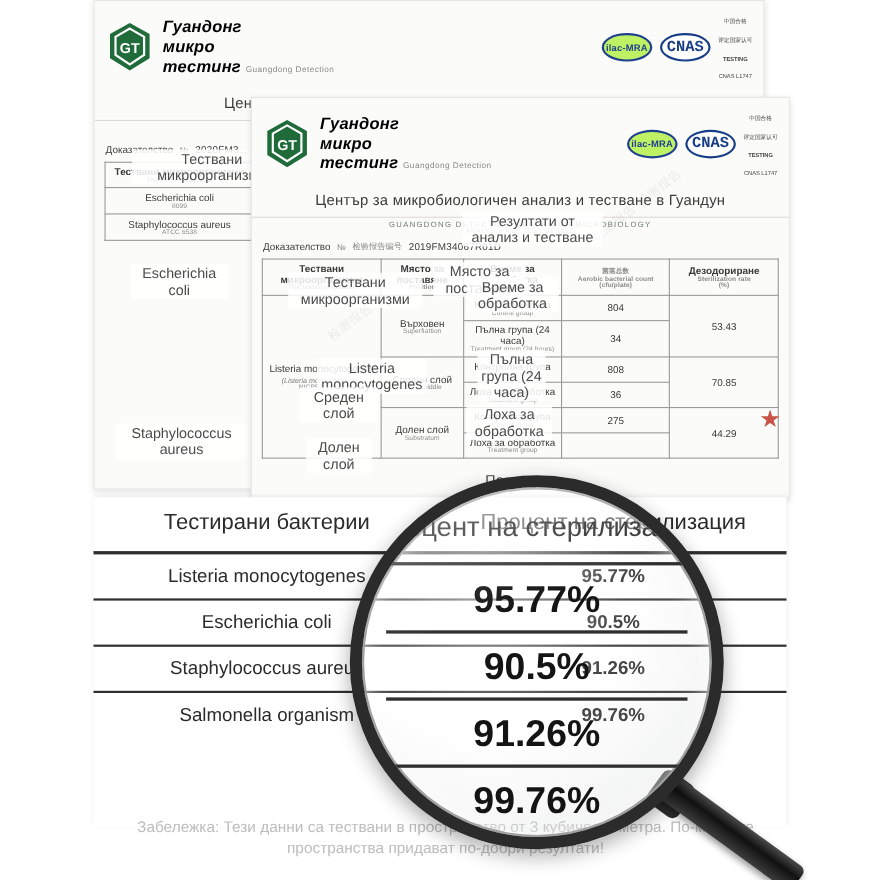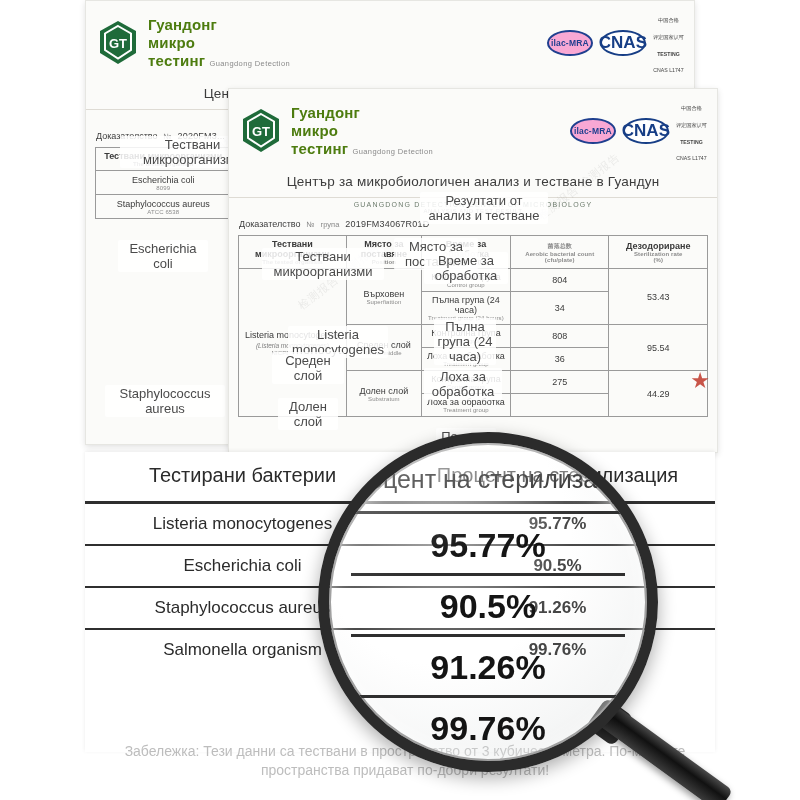--- a/index.html
+++ b/index.html
@@ -29,48 +29,50 @@
   }
   .logo-badge {
     width: 44px; height: 48px;
     flex: 0 0 44px;
     position: relative;
   }
   .hexwrap { width:44px; height:48px; display:block; }
   .brand-txt {
     font-size: 15px;
     line-height: 1.12;
-    color: #4d7c0f;
+    color: #000000;
     font-weight: 600;
     letter-spacing: .2px;
+    font-style: italic;
   }
   .brand-sub {
     font-size: 7.5px;
     color: #8a8a8a;
     letter-spacing: .4px;
     margin-top: 2px;
   }
   .head-spacer { flex: 1 1 auto; }
   .accred { display:flex; align-items:center; gap:7px; }
   .accred .oval {
     width: 46px; height: 26px; border-radius: 50%;
     border: 2px solid #1f3f8f;
     color: #1f3f8f;
     font-size: 8.5px; font-weight: 700;
     display:flex; align-items:center; justify-content:center;
     letter-spacing:.2px;
-    background:#f9a8d4;
+    background:#bef264;
   }
   .accred .cnas {
     width: 46px; height: 26px; border-radius: 50%;
     border: 2px solid #173e86;
     color: #173e86;
-    font-size: 17px; font-weight: 700;
+    font-size: 14px; font-weight: 700;
     display:flex; align-items:center; justify-content:center;
     background:#fff;
+    font-family:Liberation Mono, monospace;
   }
   .accred .cnasblock { text-align:center; line-height:1.05; }
   .cnas-tiny { font-size: 5.2px; color:#444; letter-spacing:0; }
   .cnas-tiny b { font-weight:700; }
 
   .cert-title-bar {
     text-align: center;
     font-size: 13.5px;
     color: #3c3c3c;
     padding: 6px 4px 8px 4px;
@@ -375,21 +377,21 @@
   <div class="cert-title-bar">Център за микробиологичен анализ и тестване в Гуандун</div>
 
   <div class="cn-band">
     <span>GUANGDONG DETECTION CENTER OF MICROBIOLOGY</span>
     <div class="l2">ANALYSIS AND TEST RESULT</div>
   </div>
 
   <div class="evidence-row">
     <span class="lbl">Доказателство</span>
     <span class="no">№</span>
-    <span class="no">група</span>
+    <span class="no">检验报告编号</span>
     <span class="val">2019FM34067R01D</span>
   </div>
 
   <table class="ctab">
     <tbody>
         <tr>
       <th style="width:23%">
         <span>Тествани микроорганизми</span>
         <span class="sm">The tested organism</span>
       </th>
@@ -441,21 +443,21 @@
     <tr>
       <td rowspan="2">
         <span>Среден слой</span>
         <span class="sm">In the middle</span>
       </td>
       <td>
         <span>Контролна група</span>
         <span class="sm">Control group</span>
       </td>
       <td>808</td>
-      <td rowspan="2">95.54</td>
+      <td rowspan="2">70.85</td>
     </tr>
     <tr>
       <td>
         <span>Лоха за обработка</span>
         <span class="sm">Treatment group</span>
       </td>
       <td>36</td>
     </tr>
 
     <tr>

